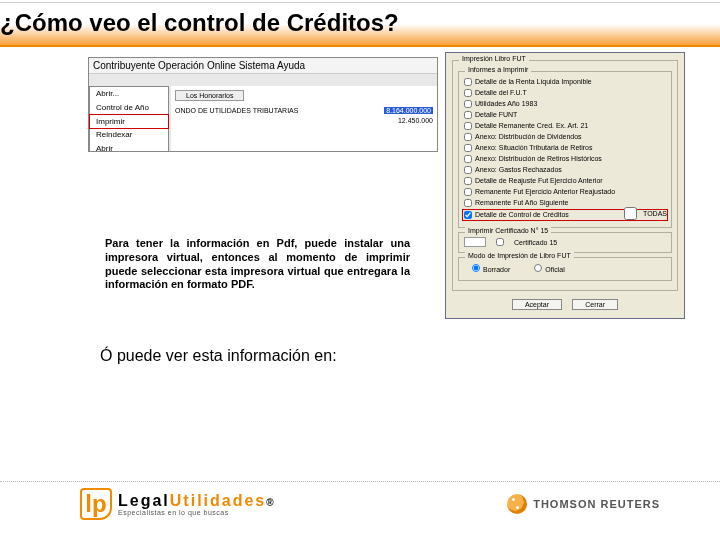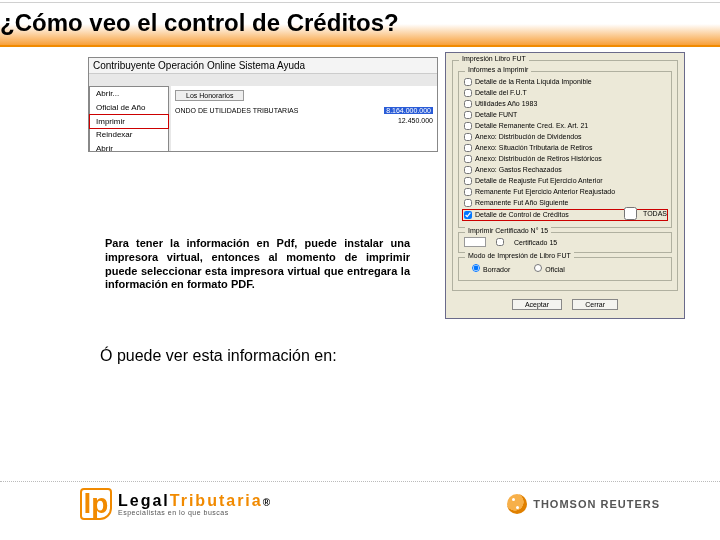--- a/index.html
+++ b/index.html
@@ -227,21 +227,21 @@
     border-top: 1px dotted #bbb;
     padding-top: 6px;
     display: flex;
     justify-content: space-between;
     align-items: center;
     padding-left: 80px;
     padding-right: 60px;
   }
   .logo-lp { display:flex; align-items:center; gap:6px; }
   .lp-mark {
-    font-size: 28px; font-weight: bold; color:#f18a00;
+    font-size: 24px; font-weight: bold; color:#f18a00;
     border:2px solid #f18a00; border-radius:4px 4px 12px 4px;
     width:32px; height:32px; display:flex; align-items:center; justify-content:center;
   }
   .lp-text { line-height:1; }
   .lp-text .l1 { font-size:16px; font-weight:bold; letter-spacing:2px; }
   .lp-text .l1 .o { color:#f18a00; }
   .lp-text .l2 { font-size:7px; color:#555; letter-spacing:0.5px;}
   .logo-tr { display:flex; align-items:center; gap:6px; color:#555; font-size:11px; font-weight:bold; letter-spacing:1px;}
   .tr-mark {
     width:20px;height:20px;border-radius:50%;
@@ -258,21 +258,21 @@
 <div class="title-band">
   <div class="title">¿Cómo veo el control de Créditos?</div>
 </div>
 
 <div class="content">
 
   <div class="app-window">
     <div class="app-menu">Contribuyente   Operación Online   Sistema   Ayuda</div>
     <div class="dropdown">
       <div class="dropdown-item">Abrir...</div>
-      <div class="dropdown-item">Oficial de Año</div>
+      <div class="dropdown-item">Control de Año</div>
       <div class="dropdown-item hl">Imprimir</div>
       <div class="dropdown-item">Reindexar</div>
       <div class="dropdown-item">Abrir</div>
     </div>
     <div class="app-body">
       <span class="app-tab">Los Honorarios</span>
       <div class="app-line1">
         <span>ONDO DE UTILIDADES TRIBUTARIAS</span>
         <span class="num-sel">8.164.000.000</span>
       </div>
@@ -371,21 +371,21 @@
   </div>
 
   <div class="note">Para tener la información en Pdf, puede instalar una impresora virtual, entonces al momento de imprimir puede seleccionar esta impresora virtual que entregara la información en formato PDF.</div>
   <div class="or-line">Ó puede ver esta información en:</div>
 </div>
 
 <div class="footer">
   <div class="logo-lp">
     <div class="lp-mark">lp</div>
     <div class="lp-text">
-      <div class="l1"><span>Legal</span><span class="o">Tributaria</span><span style="font-size:10px">®</span></div>
+      <div class="l1"><span>Legal</span><span class="o">Utilidades</span><span style="font-size:10px">®</span></div>
       <div class="l2">Especialistas en lo que buscas</div>
     </div>
   </div>
   <div class="logo-tr">
     <div class="tr-mark tr-dots"></div>
     <span>THOMSON REUTERS</span>
   </div>
 </div>
 
 </body></html>

